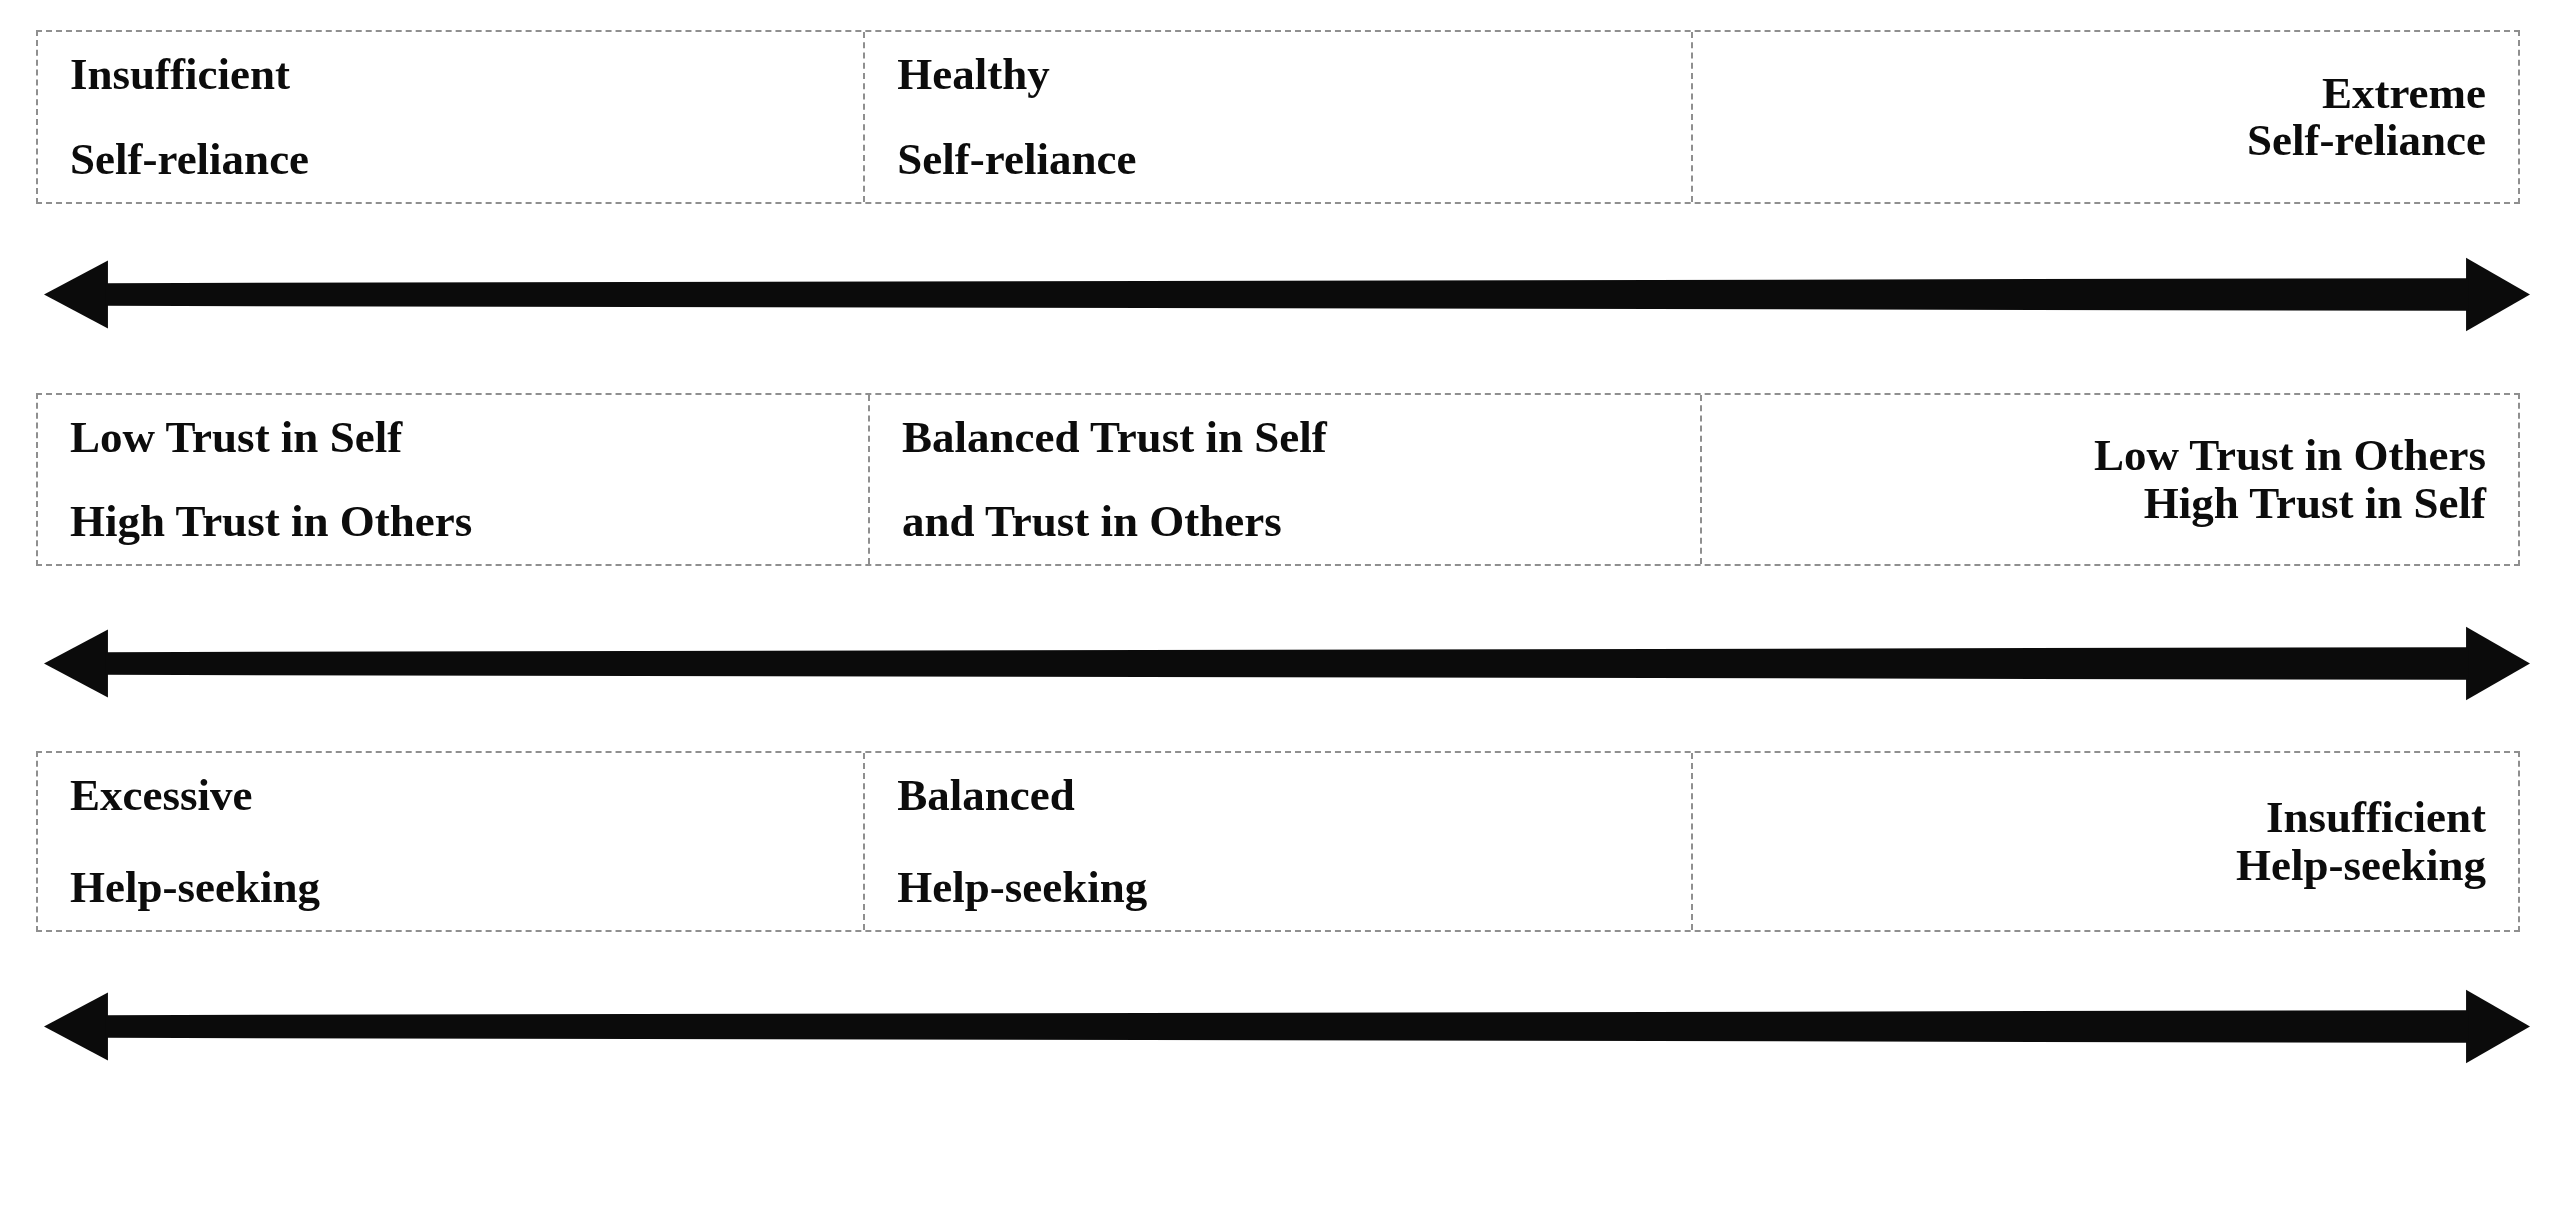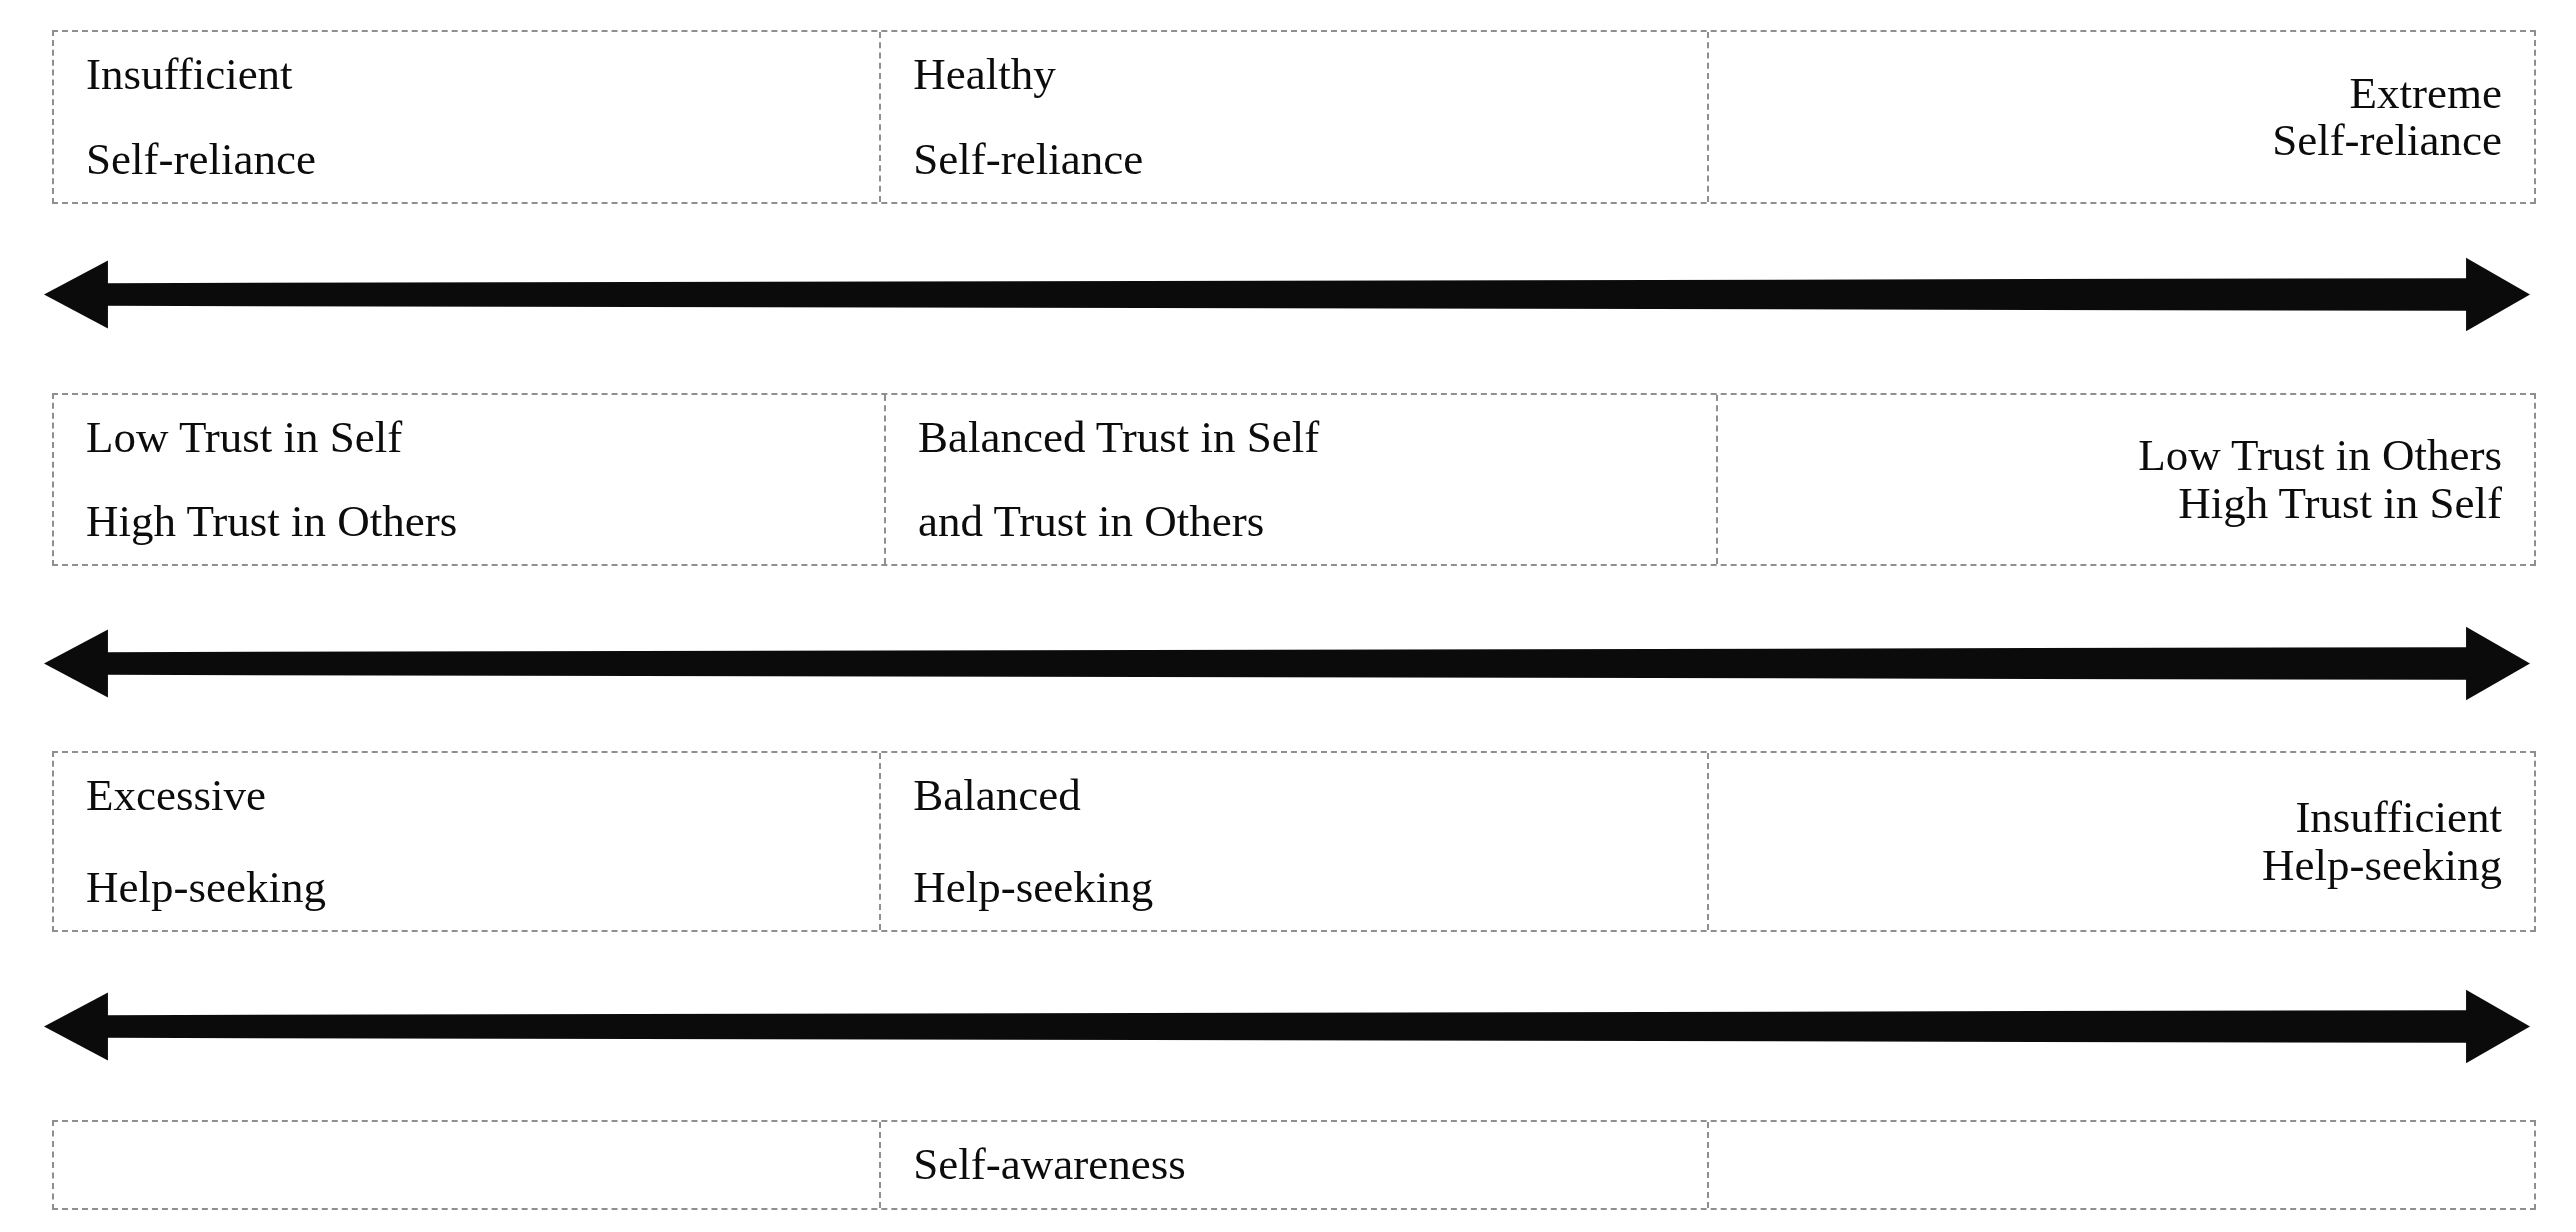--- a/index.html
+++ b/index.html
@@ -11,26 +11,27 @@
     position: relative;
     width: 2576px;
     height: 1233px;
     background: #ffffff;
     font-family: "Liberation Serif", "DejaVu Serif", serif;
     color: #0c0c0c;
     overflow: hidden;
   }
   .strip {
     position: absolute;
-    left: 52px;
+    left: 36px;
     width: 2484px;
     display: flex;
     box-sizing: border-box;
     border: 2.8px dashed #8f8f8f;
     background: #ffffff;
+    font-weight: bold;
   }
   .strip-row1 { top: 30px;   height: 174px; }
   .strip-row2 { top: 393px;  height: 173px; gap: 14px; }
   .strip-row3 { top: 751px; height: 181px; }
   .strip-row4 { top: 1120px; height: 90px; }
   .cell {
     flex: 1 1 0;
     box-sizing: border-box;
     display: flex;
     flex-direction: column;
@@ -126,22 +127,15 @@
   </div>
 
   <div class="arrow arrow-3">
     <svg viewBox="0 0 3498 120" preserveAspectRatio="none">
       <polygon fill="#0b0b0b" points="0,60 90,12 90,108"></polygon>
       <polygon fill="#0b0b0b" points="3498,60 3408,8 3408,112"></polygon>
       <polygon fill="#0b0b0b" points="86,44 3412,37 3412,83 86,76"></polygon>
     </svg>
   </div>
 
-  <div class="strip strip-row4">
-    <div class="cell align-left single-line"></div>
-    <div class="cell align-center single-line">
-      <span class="line">Self-awareness</span>
-    </div>
-    <div class="cell align-right single-line"></div>
-  </div>
 
 </div>
 
 
 </body></html>

